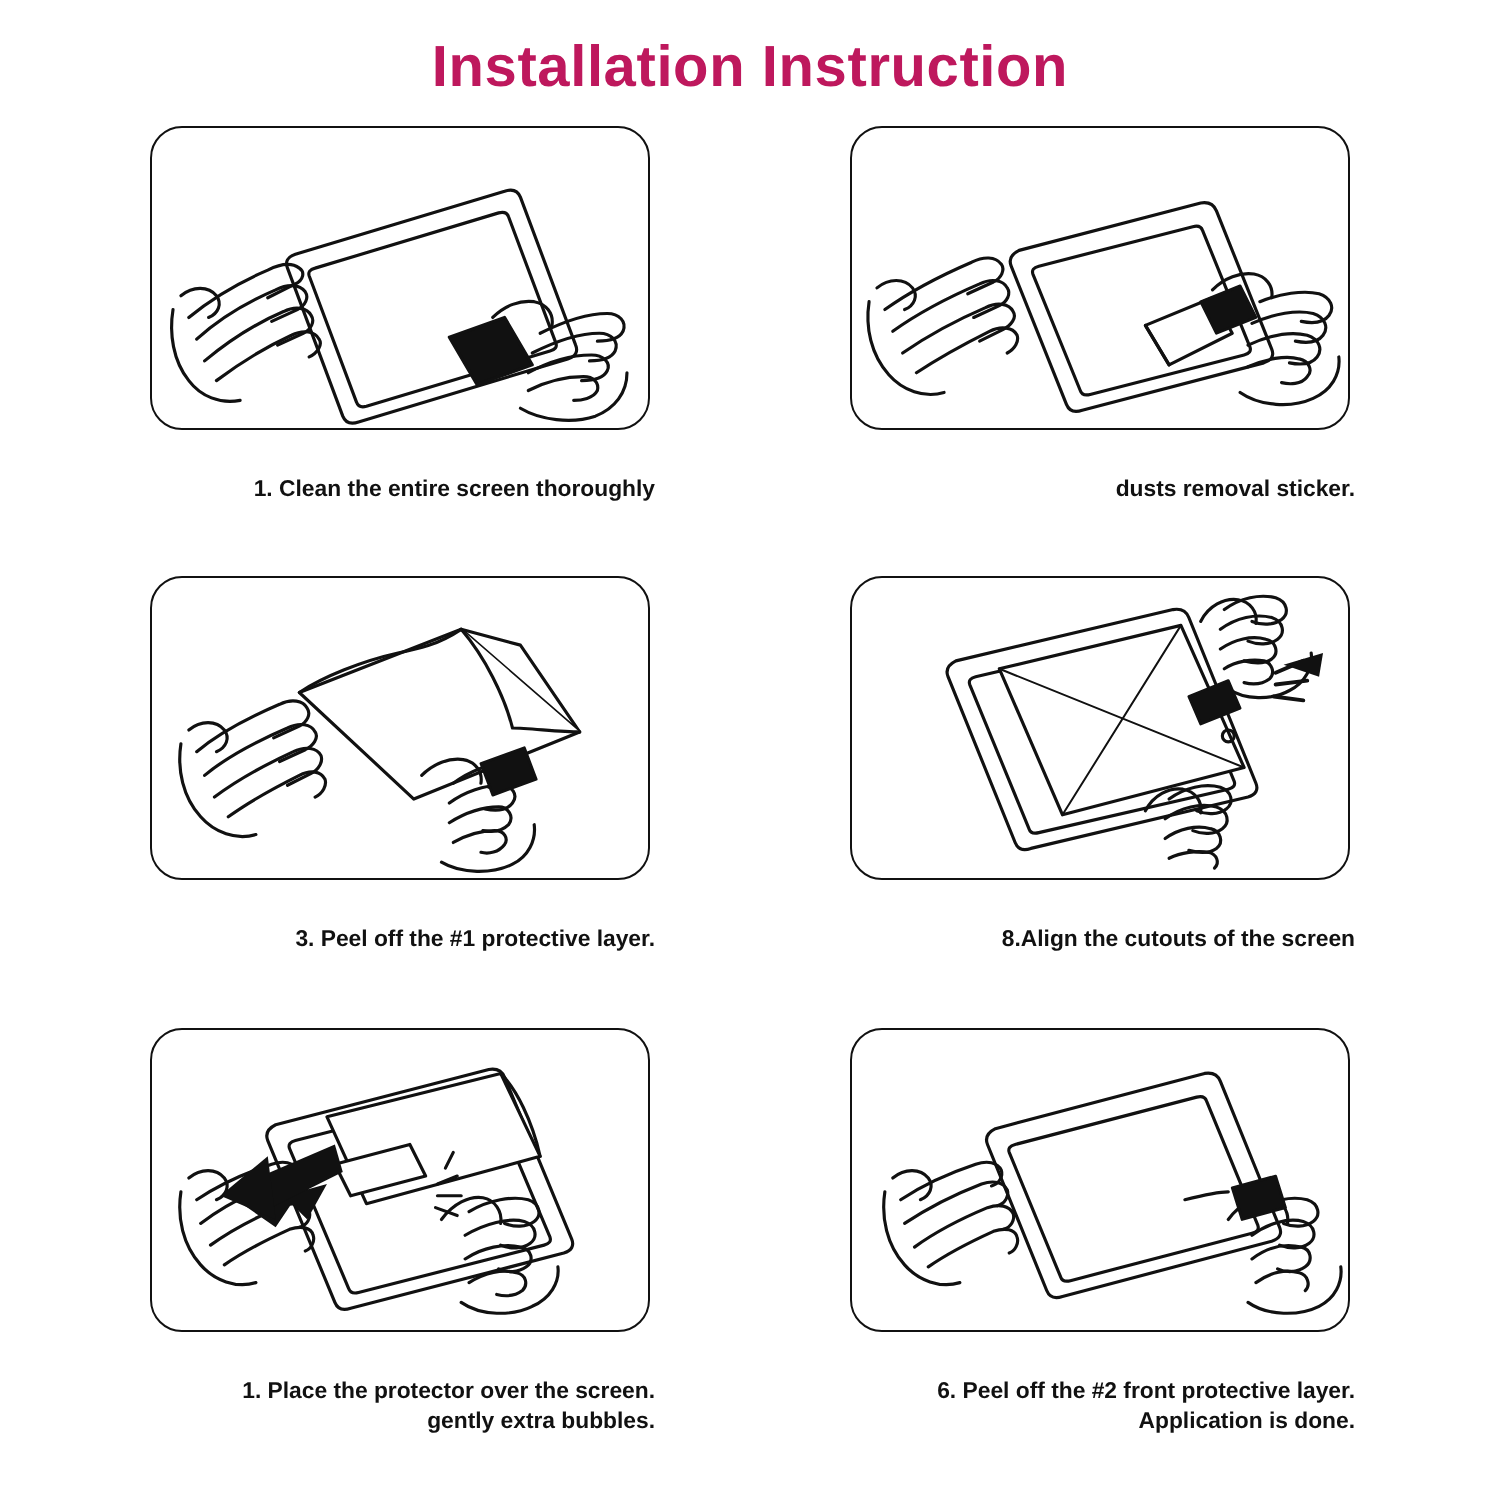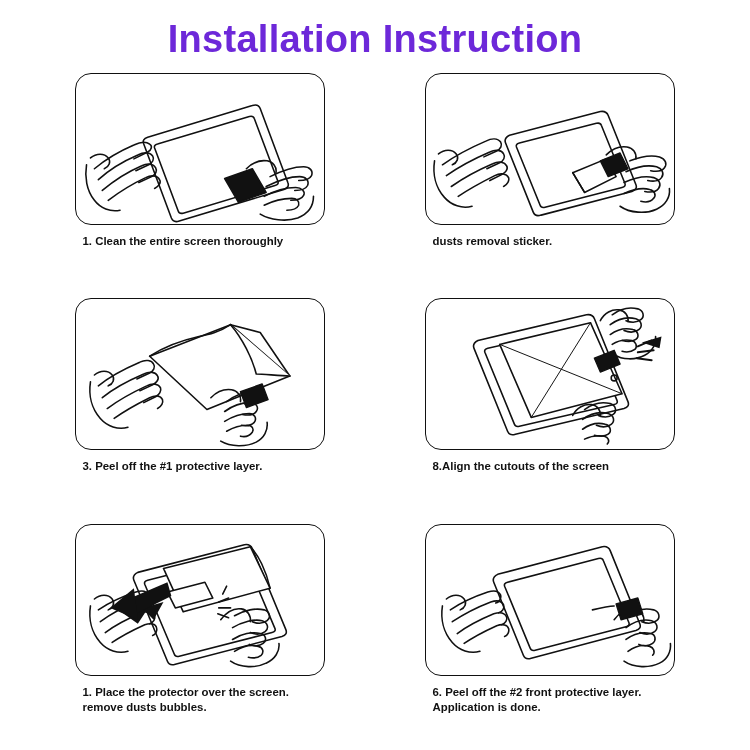--- a/index.html
+++ b/index.html
@@ -15,25 +15,25 @@
     overflow: hidden;
   }
   .page {
     position: relative;
     width: 750px;
     height: 750px;
     box-sizing: border-box;
   }
   .title {
     text-align: center;
-    font-size: 38px;
+    font-size: 29px;
     font-weight: bold;
     letter-spacing: 0.3px;
     padding-top: 18px;
-    color: #6d28d9;
+    color: #be185d;
   }
   .grid {
     display: grid;
     grid-template-columns: 1fr 1fr;
     grid-template-rows: 1fr 1fr 1fr;
     column-gap: 10px;
     row-gap: 8px;
     padding: 12px 30px 10px 30px;
     box-sizing: border-box;
     height: 690px;
@@ -54,26 +54,26 @@
     overflow: hidden;
     background: #fff;
   }
   .figure svg {
     display: block;
     width: 100%;
     height: 100%;
   }
   .caption {
     width: 255px;
-    margin-top: 9px;
+    margin-top: 23px;
     font-size: 11.4px;
     font-weight: bold;
     line-height: 1.38;
     color: #111;
-    text-align: left;
+    text-align: right;
     padding-left: 10px;
     box-sizing: border-box;
   }
   .caption .ln { display: block; }
   .caption .ln.indent { padding-left: 9px; }
 </style>
 </head>
 <body>
 
 <div class="page">
@@ -258,21 +258,21 @@
             </g>
           </g>
 
           <polygon points="42,86 82,66 74,82 88,78 78,96 70,88 62,100" fill="#111"></polygon>
           <polygon points="50,76 92,58 96,72 56,92" fill="#111"></polygon>
           <polygon points="34,84 58,64 62,96" fill="#111"></polygon>
         </svg>
       </div>
       <div class="caption">
         <span class="ln">1. Place the protector over the screen.</span>
-        <span class="ln">remove dusts bubbles.</span>
+        <span class="ln">gently extra bubbles.</span>
       </div>
     </div>
 
     <div class="cell">
       <div class="figure">
         <svg viewBox="0 0 250 152" xmlns="http://www.w3.org/2000/svg">
           <g fill="none" stroke="#111" stroke-width="1.6" stroke-linecap="round" stroke-linejoin="round">
 
             <path d="M72,50 L178,22 Q184,21 186,26 L216,100 Q218,105 212,107 L106,135 Q100,137 98,132 L68,58 Q66,53 72,50 Z"></path>
             <path d="M82,58 L174,34 Q178,33 179,36 L205,99 Q206,102 202,103 L110,127 Q106,128 105,125 L79,62 Q78,59 82,58 Z"></path>

